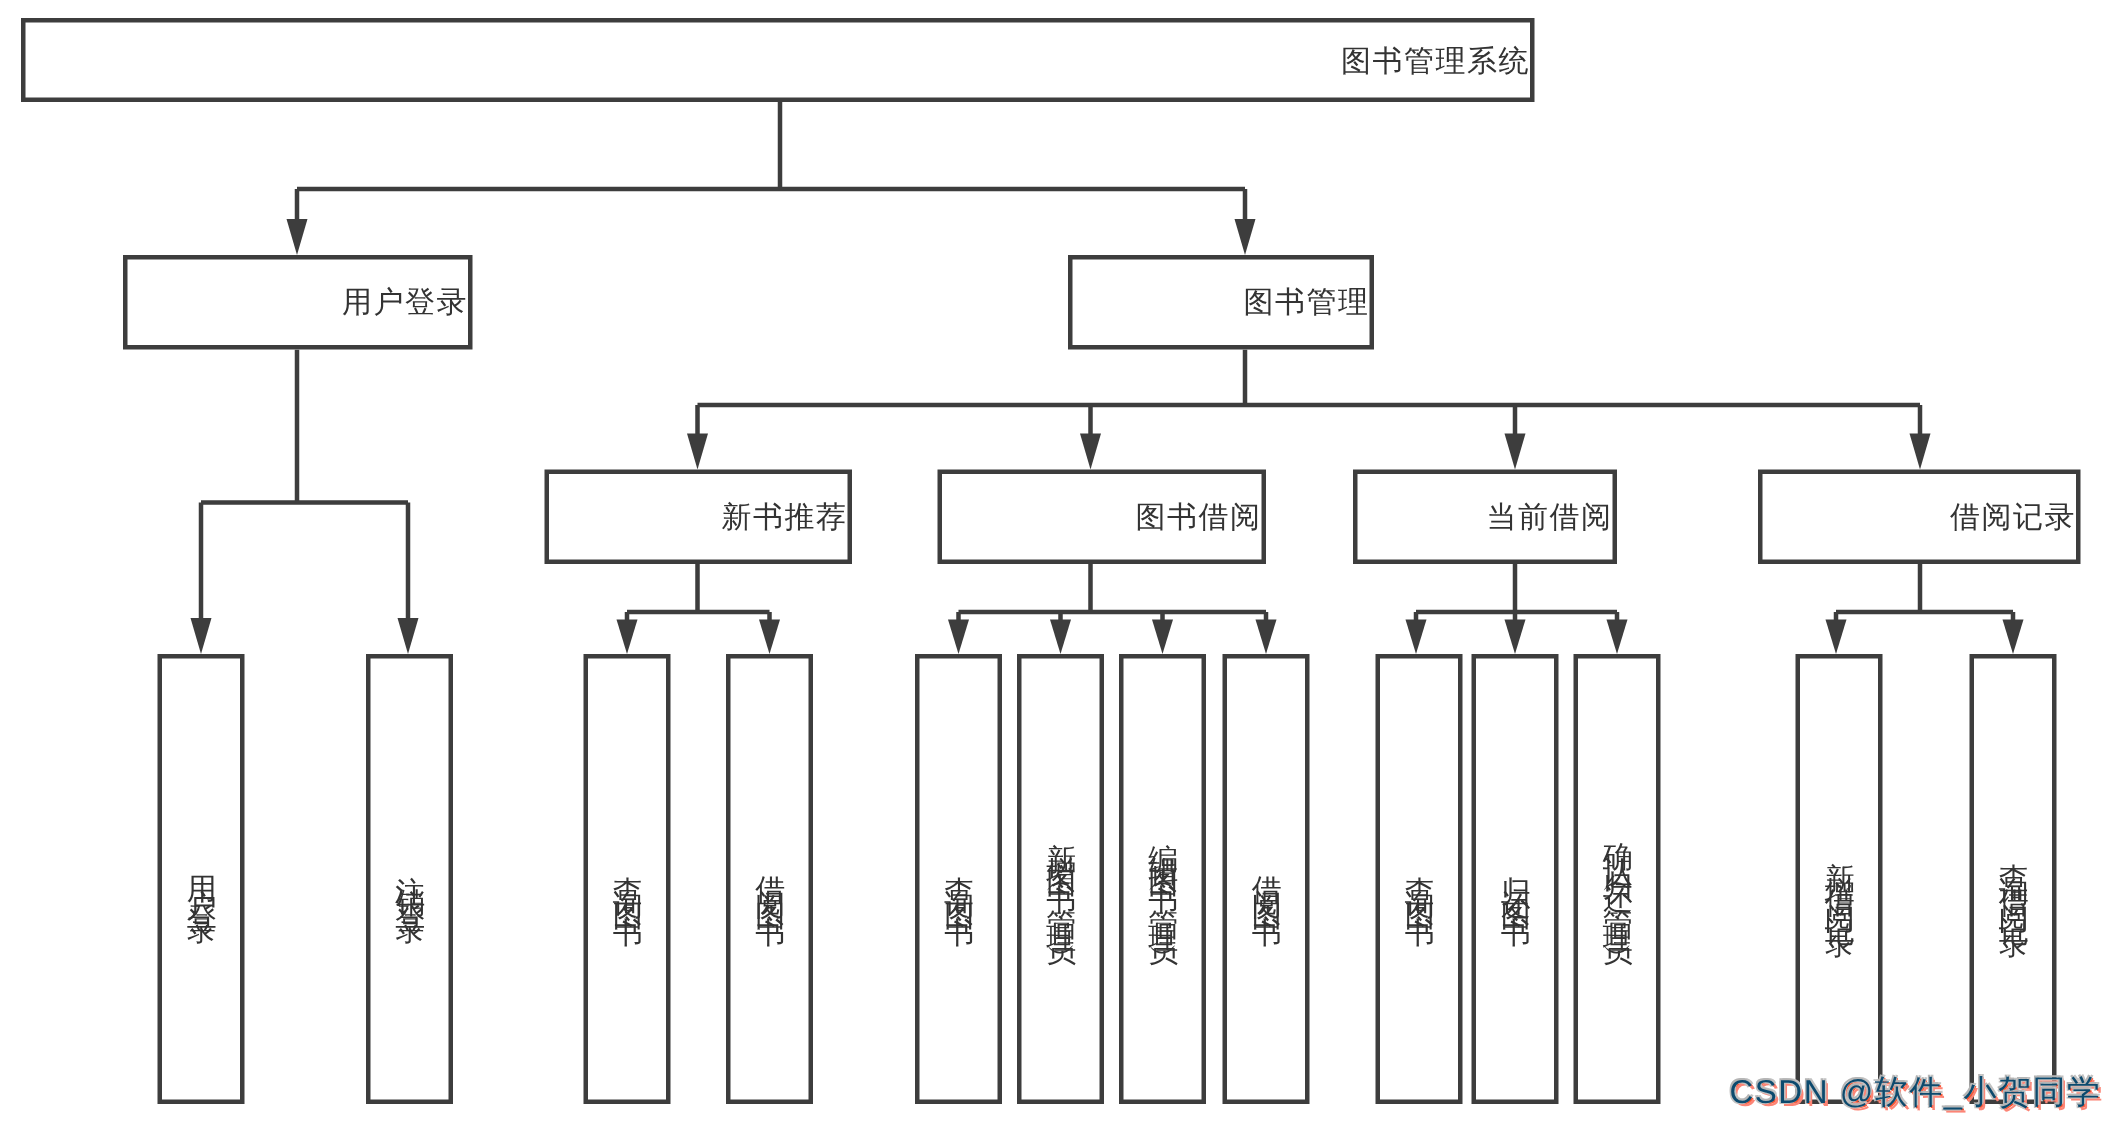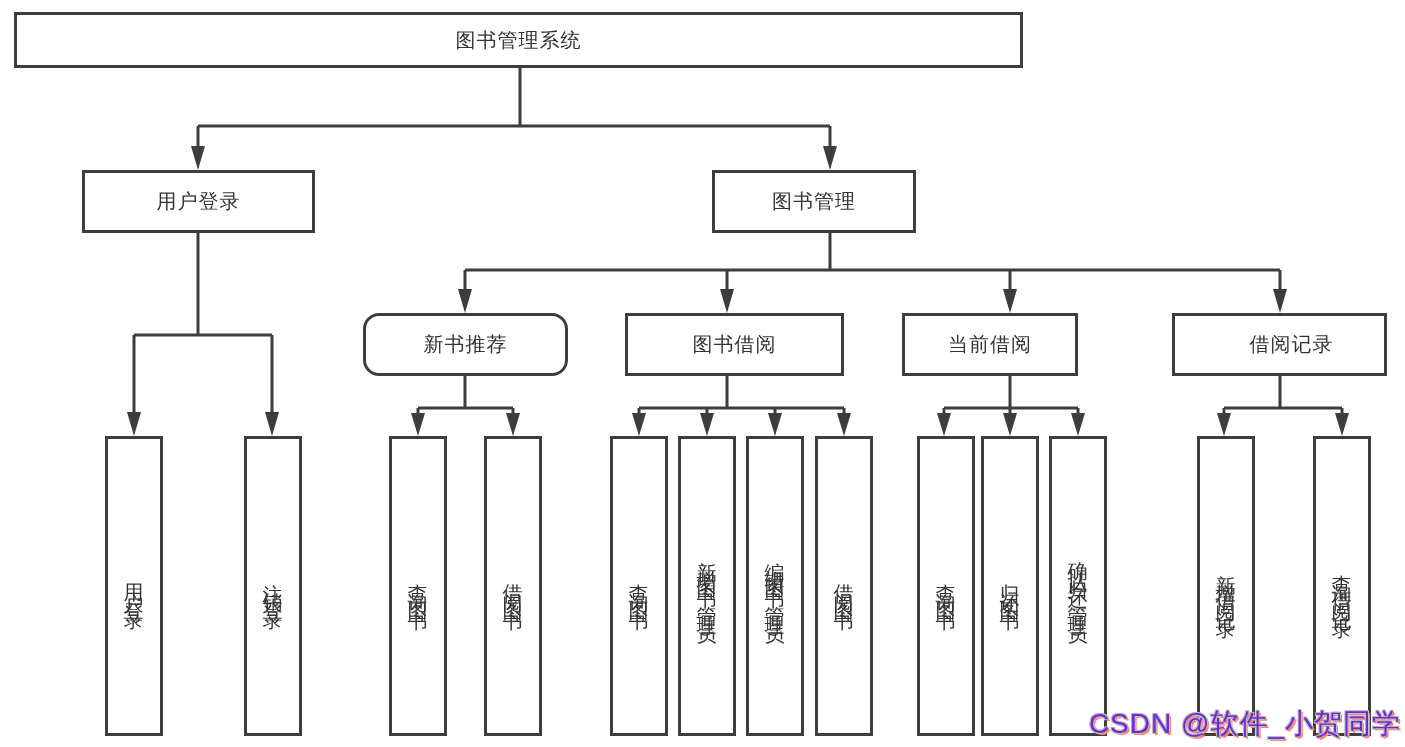--- a/index.html
+++ b/index.html
@@ -29,26 +29,26 @@
   .node {
     position: absolute;
     border: 3px solid var(--line);
     background: #ffffff;
     display: flex;
     align-items: center;
     justify-content: center;
     color: var(--text);
   }
 
-  .hnode { font-size: 20px; letter-spacing: 1px; }
+  .hnode { font-size: 20px; letter-spacing: 1px; justify-content: flex-end; }
 
   .root  { left: 14px;  top: 12px;  width: 1009px; height: 56px; }
   .n2a   { left: 82px;  top: 170px; width: 233px;  height: 63px; }
   .n2b   { left: 712px; top: 170px; width: 204px;  height: 63px; }
-  .n3a   { left: 363px;  top: 313px; width: 205px; height: 63px; border-radius: 16px; }
+  .n3a   { left: 363px;  top: 313px; width: 205px; height: 63px; }
   .n3b   { left: 625px;  top: 313px; width: 219px; height: 63px; }
   .n3c   { left: 902px;  top: 313px; width: 176px; height: 63px; }
   .n3d   { left: 1172px; top: 313px; width: 215px; height: 63px; padding-left: 24px; }
 
   .leaf {
     top: 436px;
     width: 58px;
     height: 300px;
   }
   .leaf span {
@@ -72,23 +72,23 @@
   .leaf-9  { left: 917px; }
   .leaf-10 { left: 981px; }
   .leaf-11 { left: 1049px; }
   .leaf-12 { left: 1197px; }
   .leaf-13 { left: 1313px; }
 
   .watermark {
     position: absolute;
     right: 4px;
     bottom: 4px;
-    font-size: 28px;
+    font-size: 22px;
     letter-spacing: 1px;
-    color: #6d28d9;
+    color: #0c4a6e;
     text-shadow:
       -1px -1px 0 #b5b5b5,
        1px -1px 0 #c2c2c2,
       -1px  1px 0 #c2c2c2,
        2px  2px 0 #fc8576,
        1px  1px 0 #fc5531;
     white-space: nowrap;
   }
 </style>
 </head>

